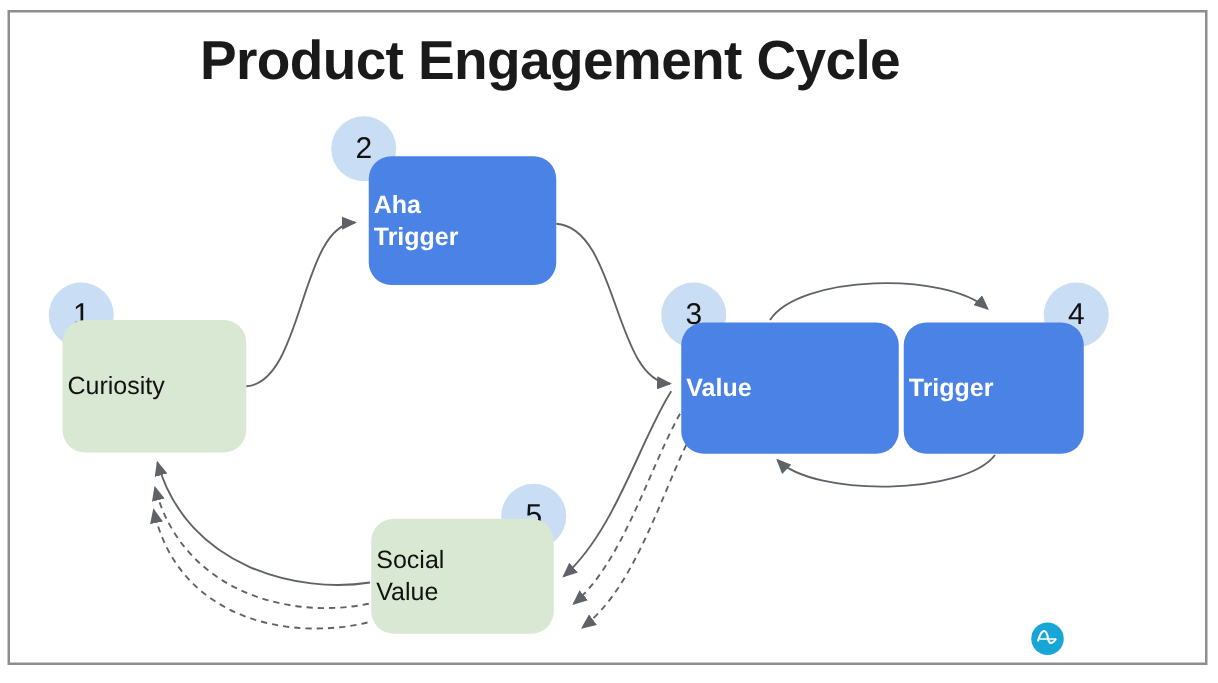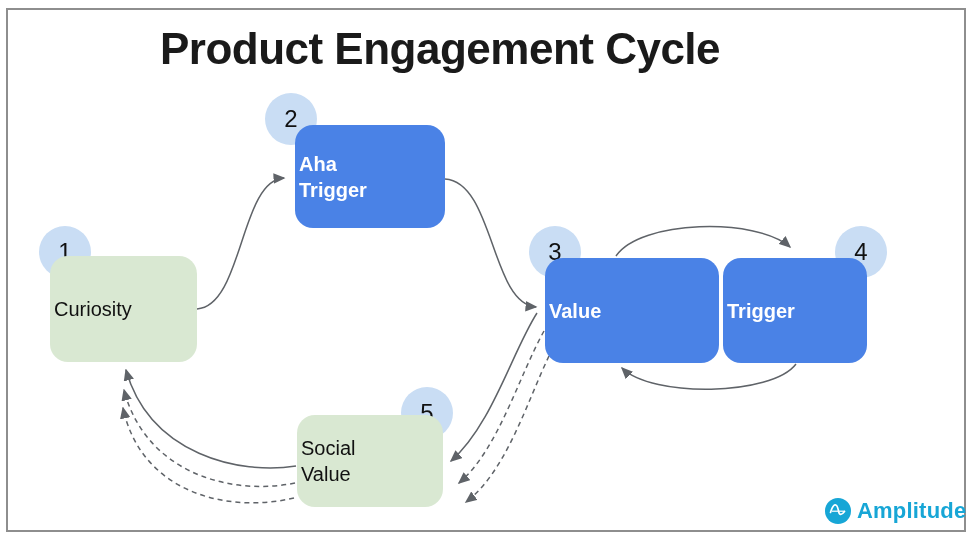--- a/index.html
+++ b/index.html
@@ -94,14 +94,13 @@
   <span>Social</span>
   <span>Value</span>
 </div>
 
 <div class="logo">
   <svg width="28" height="28" viewBox="0 0 28 28">
     <circle cx="14" cy="14" r="13" fill="var(--brand-cyan,#17a6d6)"></circle>
     <path d="M 6.5 15.5 C 9.5 5.5 13 5.5 14.5 14 C 15.3 18.5 17.5 18.5 20.5 14.5" fill="none" stroke="#ffffff" stroke-width="1.7" stroke-linecap="round"></path>
     <path d="M 8 14.2 L 20.8 14.2" fill="none" stroke="#ffffff" stroke-width="1.2"></path>
   </svg>
-  <span class="logo-text">Amplitude</span>
 </div>
 
 </body></html>

